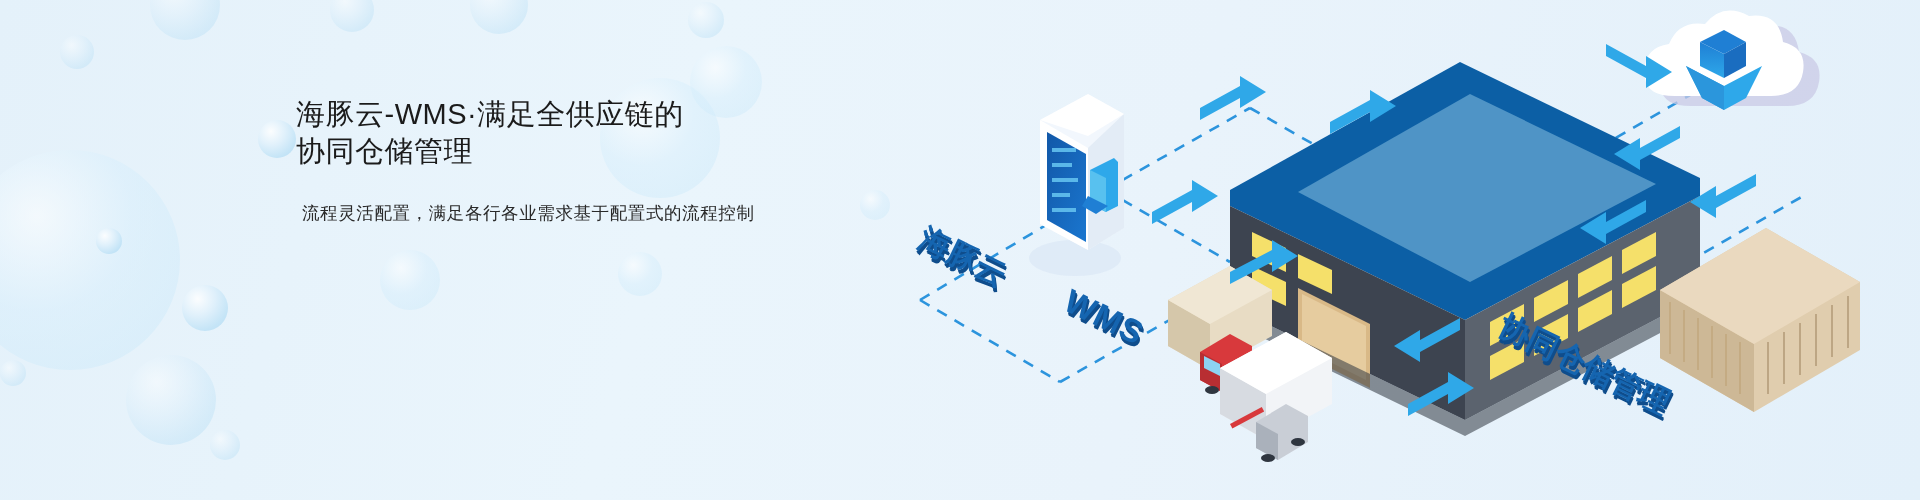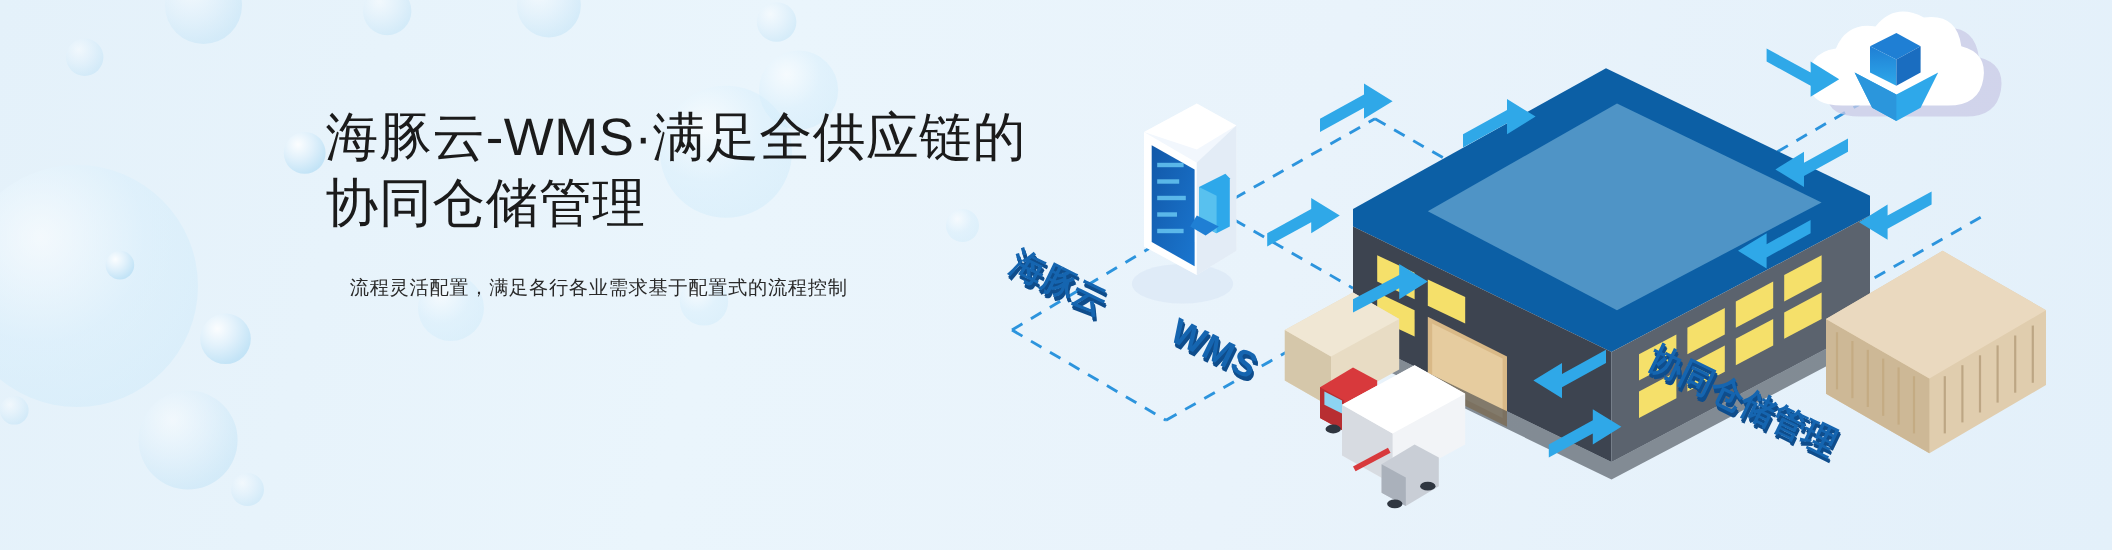--- a/index.html
+++ b/index.html
@@ -19,25 +19,25 @@
     opacity:.85;pointer-events:none;
   }
   .bubble.faint{opacity:.45;}
   .bubble.ghost{
     background:radial-gradient(circle at 35% 30%,rgba(255,255,255,.9) 0%,rgba(214,238,252,.75) 45%,rgba(186,226,247,.55) 100%);
     opacity:.6;
   }
   
   #text-block{position:absolute;left:296px;top:96px;width:700px;}
   #headline{
-    font-size:48px;line-height:1.26;color:#1b1b1b;font-weight:400;
+    font-size:29px;line-height:1.26;color:#1b1b1b;font-weight:400;
     letter-spacing:.5px;white-space:pre-line;
   }
   #subhead{
-    margin-top:32px;margin-left:22px;
+    margin-top:32px;margin-left:6px;
     font-size:17.5px;color:#2a2a2a;letter-spacing:.6px;font-weight:400;
   }
   
   #illustration{position:absolute;left:900px;top:0;width:1020px;height:500px;}
   #illustration svg{display:block;}
   .iso-label{position:absolute;pointer-events:none;}
   .iso-label span{
     display:block;font-weight:700;color:#1565b0;white-space:nowrap;
     text-shadow:2px 2px 0 #0f4d8c, 3px 3px 0 #0f4d8c;
   }

